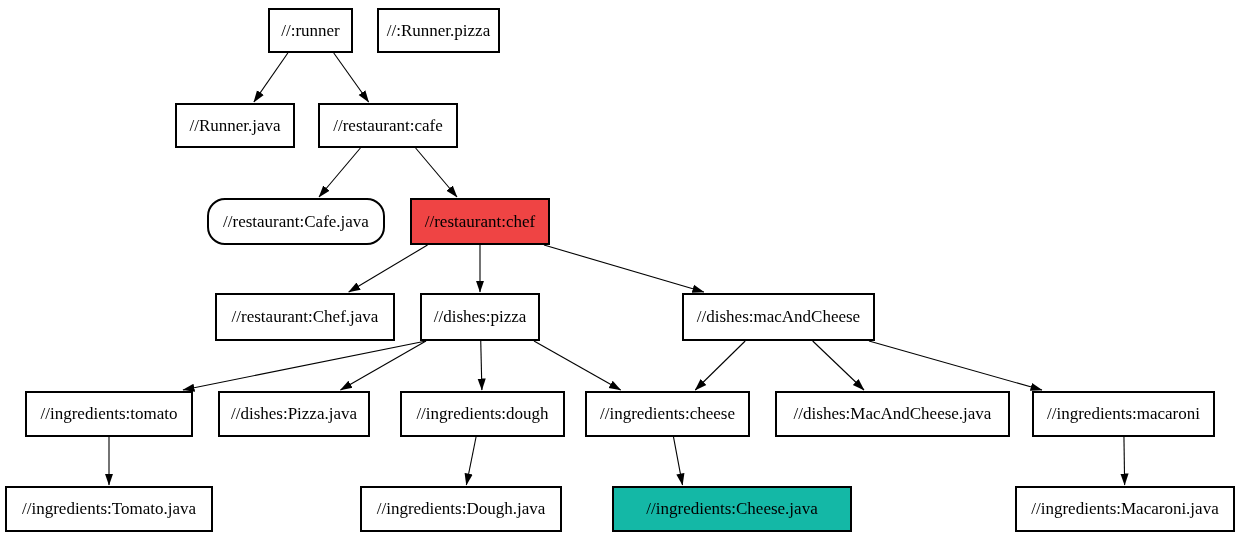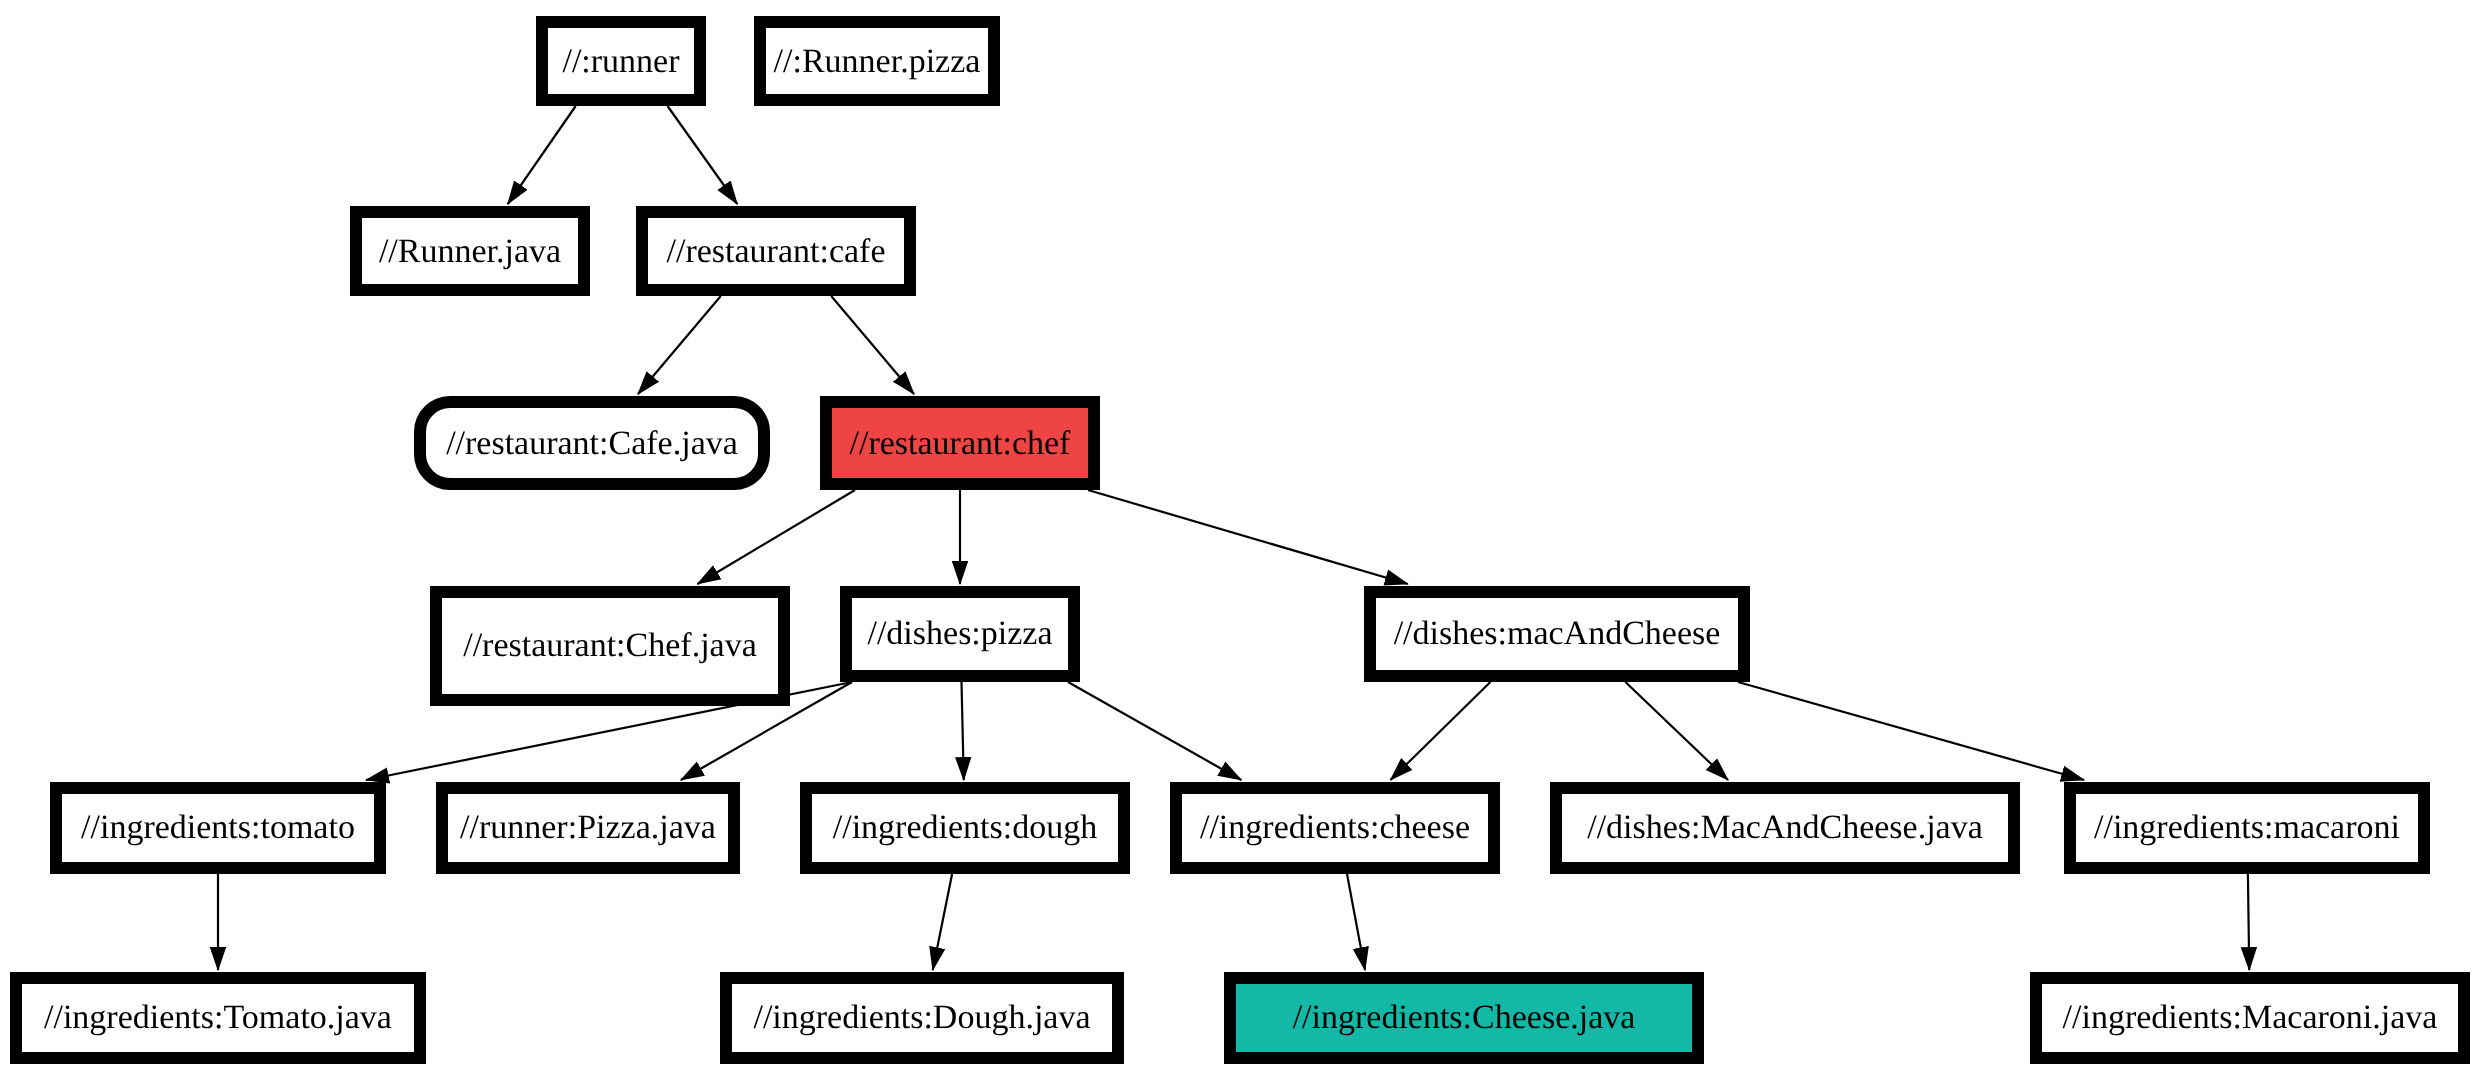--- a/index.html
+++ b/index.html
@@ -23,21 +23,21 @@
     height: 539px;
   }
   .edges line {
     stroke: #000000;
     stroke-width: 1.1;
   }
   .node {
     position: absolute;
     box-sizing: border-box;
     background: #ffffff;
-    border: 6px solid #ef4444;
+    border: 2px solid #ef4444;
     color: #000000;
     font-size: 17px;
     display: flex;
     align-items: center;
     justify-content: center;
     white-space: nowrap;
   }
 </style>
 </head>
 <body>
@@ -68,25 +68,25 @@
       <line x1="673.5" y1="437" x2="682.5" y2="485" stroke="#000000" marker-end="url(#arrow)"></line>
       <line x1="1123.95" y1="437" x2="1124.625" y2="485" stroke="#000000" marker-end="url(#arrow)"></line>
     </svg>
   <div>
       <div class="node" style="left: 268px; top: 8px; width: 85px; height: 45px; background: rgb(255, 255, 255); border-color: rgb(0, 0, 0); color: rgb(0, 0, 0);">//:runner</div>
       <div class="node" style="left: 377px; top: 8px; width: 123px; height: 45px; background: rgb(255, 255, 255); border-color: rgb(0, 0, 0); color: rgb(0, 0, 0);">//:Runner.pizza</div>
       <div class="node" style="left: 175px; top: 103px; width: 120px; height: 45px; background: rgb(255, 255, 255); border-color: rgb(0, 0, 0); color: rgb(0, 0, 0);">//Runner.java</div>
       <div class="node" style="left: 318px; top: 103px; width: 140px; height: 45px; background: rgb(255, 255, 255); border-color: rgb(0, 0, 0); color: rgb(0, 0, 0);">//restaurant:cafe</div>
       <div class="node" style="left: 207px; top: 198px; width: 178px; height: 47px; background: rgb(255, 255, 255); border-color: rgb(0, 0, 0); color: rgb(0, 0, 0); border-radius: 18px;">//restaurant:Cafe.java</div>
       <div class="node" style="left: 410px; top: 198px; width: 140px; height: 47px; background: #ef4444; border-color: rgb(0, 0, 0); color: rgb(0, 0, 0);">//restaurant:chef</div>
-      <div class="node" style="left: 215px; top: 293px; width: 180px; height: 60px; background: rgb(255, 255, 255); border-color: rgb(0, 0, 0); color: rgb(0, 0, 0);">//restaurant:Chef.java</div>
+      <div class="node" style="left: 215px; top: 293px; width: 180px; height: 48px; background: rgb(255, 255, 255); border-color: rgb(0, 0, 0); color: rgb(0, 0, 0);">//restaurant:Chef.java</div>
       <div class="node" style="left: 420px; top: 293px; width: 120px; height: 48px; background: rgb(255, 255, 255); border-color: rgb(0, 0, 0); color: rgb(0, 0, 0);">//dishes:pizza</div>
       <div class="node" style="left: 682px; top: 293px; width: 193px; height: 48px; background: rgb(255, 255, 255); border-color: rgb(0, 0, 0); color: rgb(0, 0, 0);">//dishes:macAndCheese</div>
       <div class="node" style="left: 25px; top: 391px; width: 168px; height: 46px; background: rgb(255, 255, 255); border-color: rgb(0, 0, 0); color: rgb(0, 0, 0);">//ingredients:tomato</div>
-      <div class="node" style="left: 218px; top: 391px; width: 152px; height: 46px; background: rgb(255, 255, 255); border-color: rgb(0, 0, 0); color: rgb(0, 0, 0);">//runner:Pizza.java</div>
+      <div class="node" style="left: 218px; top: 391px; width: 152px; height: 46px; background: rgb(255, 255, 255); border-color: rgb(0, 0, 0); color: rgb(0, 0, 0);">//dishes:Pizza.java</div>
       <div class="node" style="left: 400px; top: 391px; width: 165px; height: 46px; background: rgb(255, 255, 255); border-color: rgb(0, 0, 0); color: rgb(0, 0, 0);">//ingredients:dough</div>
       <div class="node" style="left: 585px; top: 391px; width: 165px; height: 46px; background: rgb(255, 255, 255); border-color: rgb(0, 0, 0); color: rgb(0, 0, 0);">//ingredients:cheese</div>
       <div class="node" style="left: 775px; top: 391px; width: 235px; height: 46px; background: rgb(255, 255, 255); border-color: rgb(0, 0, 0); color: rgb(0, 0, 0);">//dishes:MacAndCheese.java</div>
       <div class="node" style="left: 1032px; top: 391px; width: 183px; height: 46px; background: rgb(255, 255, 255); border-color: rgb(0, 0, 0); color: rgb(0, 0, 0);">//ingredients:macaroni</div>
       <div class="node" style="left: 5px; top: 486px; width: 208px; height: 46px; background: rgb(255, 255, 255); border-color: rgb(0, 0, 0); color: rgb(0, 0, 0);">//ingredients:Tomato.java</div>
       <div class="node" style="left: 360px; top: 486px; width: 202px; height: 46px; background: rgb(255, 255, 255); border-color: rgb(0, 0, 0); color: rgb(0, 0, 0);">//ingredients:Dough.java</div>
       <div class="node" style="left: 585px; top: 486px; width: 240px; height: 46px; background: #14b8a6; border-color: rgb(0, 0, 0); color: rgb(0, 0, 0); margin-left: 27px;">//ingredients:Cheese.java</div>
       <div class="node" style="left: 1015px; top: 486px; width: 220px; height: 46px; background: rgb(255, 255, 255); border-color: rgb(0, 0, 0); color: rgb(0, 0, 0);">//ingredients:Macaroni.java</div>
     </div>
 </div>

